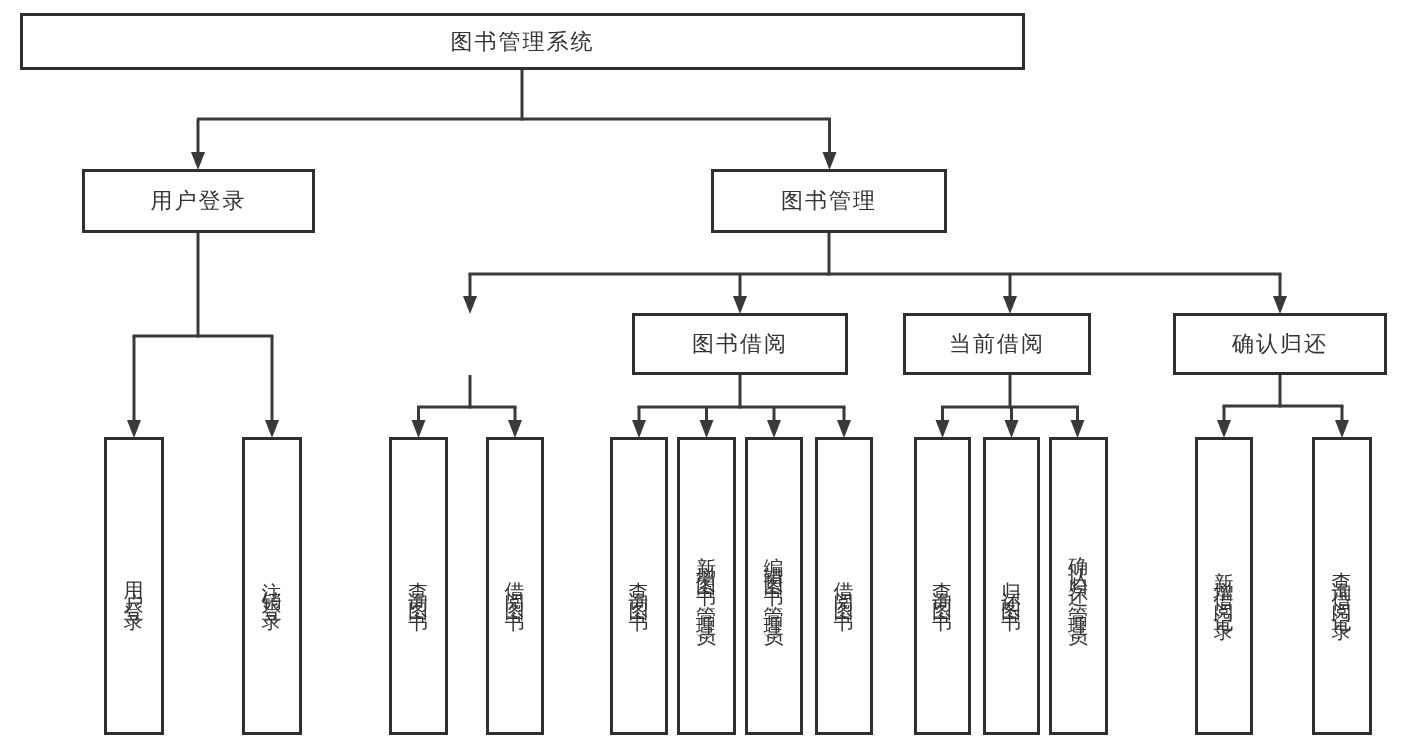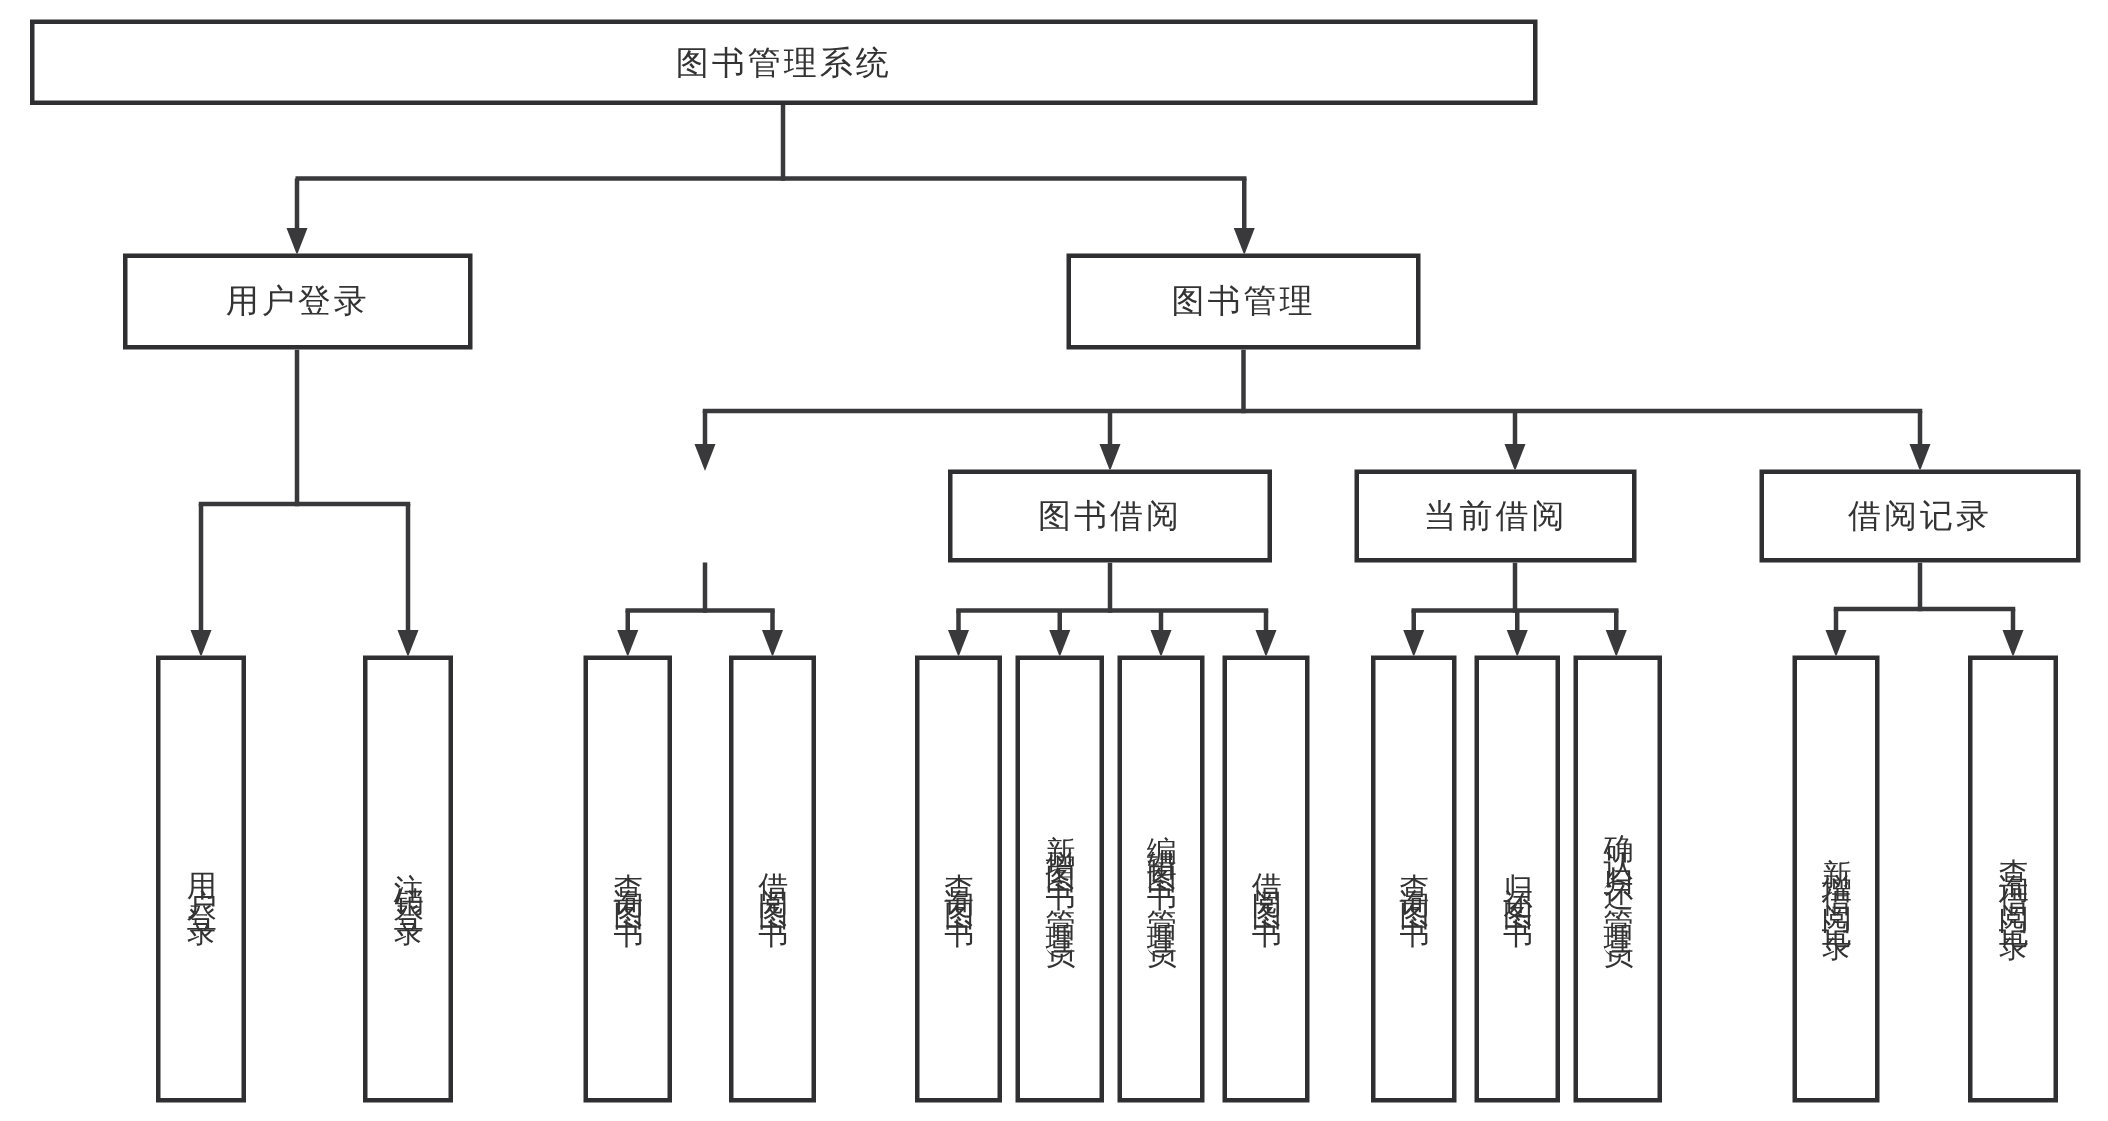--- a/index.html
+++ b/index.html
@@ -144,21 +144,21 @@
     <span>图书管理</span>
   </div>
 
   <div class="hbox" style="left:632px;top:313px;width:216px;height:62px;">
     <span>图书借阅</span>
   </div>
   <div class="hbox" style="left:903px;top:313px;width:188px;height:62px;">
     <span>当前借阅</span>
   </div>
   <div class="hbox" style="left:1173px;top:313px;width:214px;height:62px;">
-    <span>借阅记录</span>
+    <span>确认归还</span>
   </div>
 
   <div class="vbox" style="left:104px;top:437px;width:60px;height:298px;">
     <span class="vtext">用户登录</span>
   </div>
   <div class="vbox" style="left:242px;top:437px;width:60px;height:298px;">
     <span class="vtext">注销登录</span>
   </div>
 
   <div class="vbox" style="left:389px;top:437px;width:59px;height:298px;">

